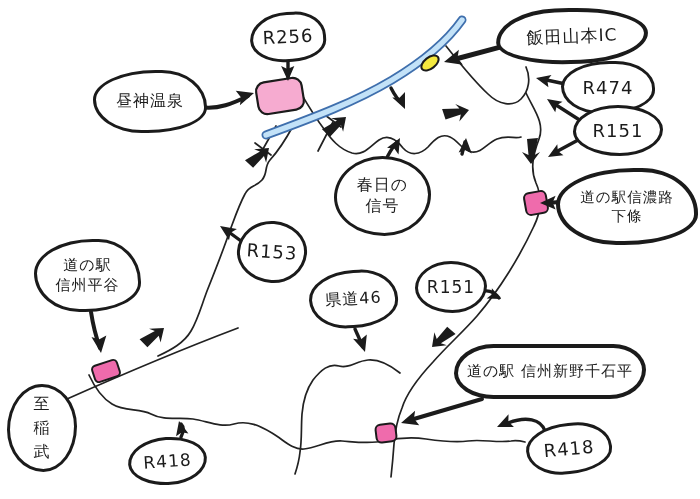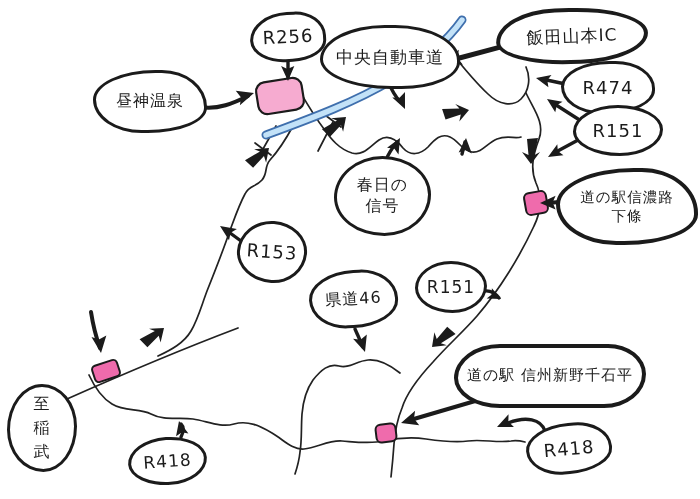--- a/index.html
+++ b/index.html
@@ -98,45 +98,46 @@
     <path d="M0 0L-12 -9L-9 -3.5L-26 -7L-25 4L-9 2.5L-12 9Z" transform="translate(269,148) rotate(-42)"></path>
     <path d="M0 0L-12 -9L-9 -3.5L-26 -7L-25 4L-9 2.5L-12 9Z" transform="translate(164,328) rotate(-40)"></path>
     <path d="M0 0L-12 -9L-9 -3.5L-26 -7L-25 4L-9 2.5L-12 9Z" transform="translate(469,110) rotate(-13)"></path>
     <path d="M0 0L-12 -9L-9 -3.5L-26 -7L-25 4L-9 2.5L-12 9Z" transform="translate(531,164) rotate(90)"></path>
     <path d="M0 0L-12 -9L-9 -3.5L-26 -7L-25 4L-9 2.5L-12 9Z" transform="translate(432,347) rotate(136)"></path>
   </g>
 </svg>
 
 <div class="bubble f18 r-r256" style="left:250px;top:12px;width:76px;height:50px;">R256</div>
 
-<div class="bubble f17 r-chuo" style="left:320px;top:25px;width:140px;height:64px;">中央自動車道</div>
 
 <div class="bubble f17 thick r-iida" style="left:496px;top:8px;width:152px;height:56px;">飯田山本IC</div>
 
 <div class="bubble f18 r-easy" style="left:561px;top:61px;width:94px;height:53px;">R474</div>
 
 <div class="bubble f18 r-round" style="left:573px;top:105px;width:90px;height:51px;">R151</div>
 
 <div class="bubble f16 r-cloud" style="left:93px;top:70px;width:114px;height:63px;">昼神温泉</div>
 
 <div class="bubble f16 r-round" style="left:334px;top:156px;width:97px;height:80px;">春日の
 信号</div>
 
 
 <div class="bubble f14 thick r-cloud" style="left:556px;top:168px;width:142px;height:77px;">道の駅信濃路
 下條</div>
 
 <div class="bubble f18 r-round rot4" style="left:237px;top:221px;width:70px;height:62px;">R153</div>
 
+<div class="bubble f15 r-cloud" style="left:34px;top:239px;width:107px;height:73px;">道の駅
+信州平谷</div>
 
 <div class="bubble f16 r-easy rotm3" style="left:309px;top:270px;width:89px;height:58px;">県道46</div>
 
 <div class="bubble f17 r-round" style="left:415px;top:261px;width:72px;height:52px;">R151</div>
 
-<div class="bubble f15 thick r-stad" style="left:454px;top:344px;width:192px;height:64px;">道の駅 信州新野千石平</div>
+<div class="bubble f15 thick r-stad" style="left:454px;top:344px;width:192px;height:55px;">道の駅 信州新野千石平</div>
 
 <div class="bubble f18 r-easy rotm5" style="left:526px;top:423px;width:86px;height:51px;">R418</div>
 
 <div class="bubble f17 r-round rotm4" style="left:128px;top:437px;width:79px;height:48px;">R418</div>
 
 <div class="bubble f16 r-round" style="left:7px;top:384px;width:70px;height:88px;line-height:1.5;">至
 稲
 武</div>
 
 </div>

